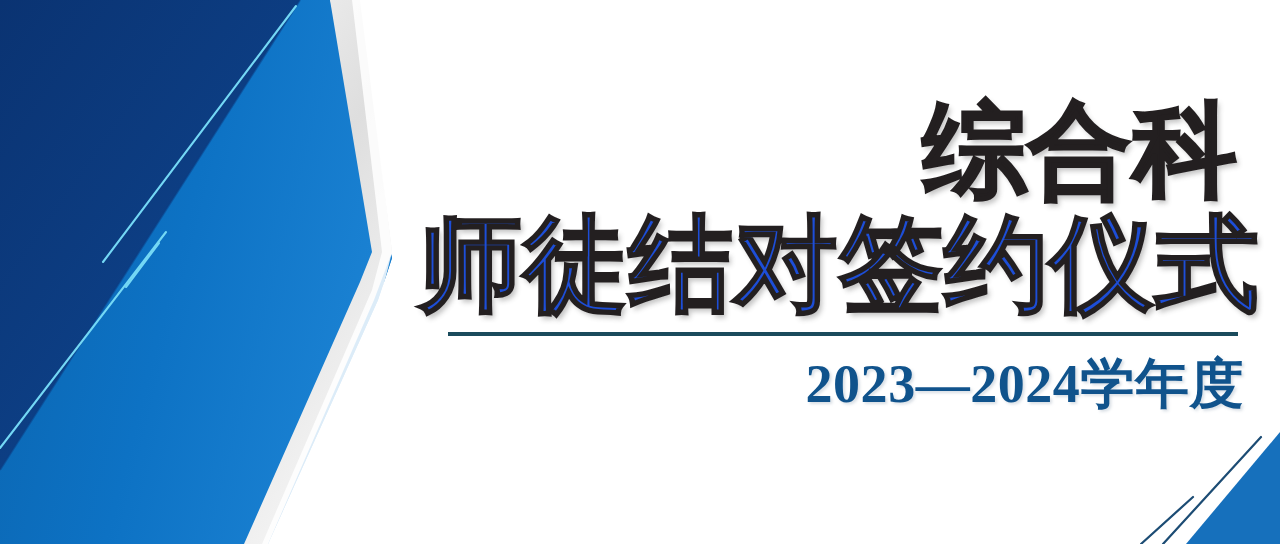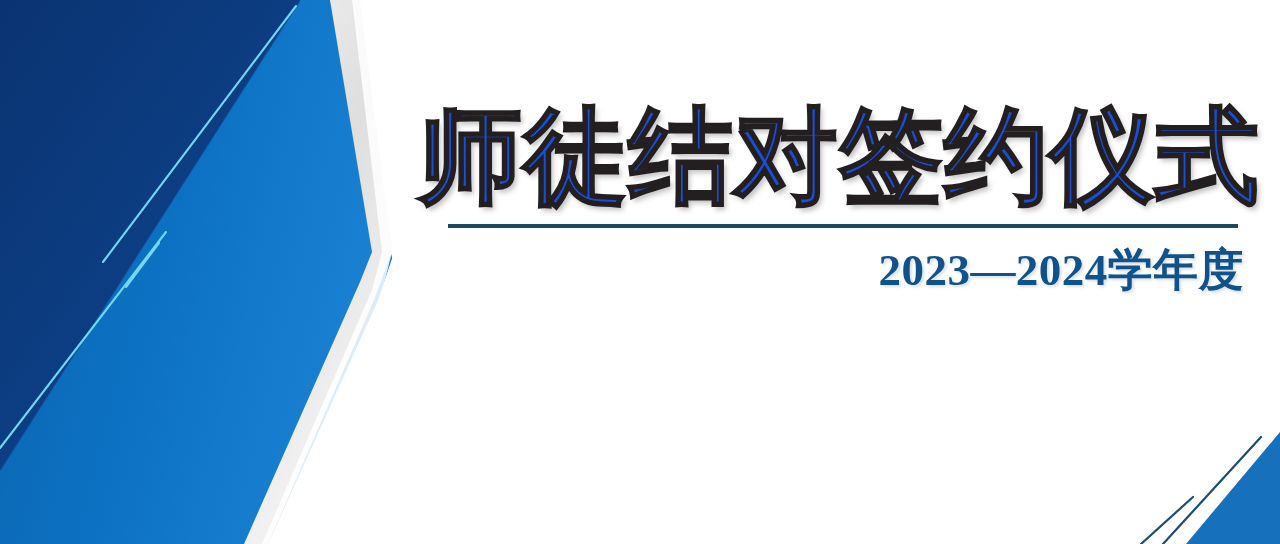--- a/index.html
+++ b/index.html
@@ -61,21 +61,21 @@
     height: 4px;
     background: #194а5b;
     background: #1a4b5c;
     margin: 14px 0 0 68px;
     width: 790px;
   }
 
   #subtitle {
     margin-top: 12px;
     font-family: "Liberation Serif", "DejaVu Serif", serif;
-    font-size: 45px;
+    font-size: 54px;
     font-weight: 700;
     color: #10538c;
     letter-spacing: 0.01em;
     white-space: nowrap;
     text-shadow: 2px 2px 3px rgba(120,140,160,0.28);
     padding-right: 16px;
   }
 </style>
 </head>
 <body>
@@ -121,20 +121,21 @@
     <line x1="159" y1="243" x2="126" y2="287" stroke="#74d8f5" stroke-width="2.1" stroke-linecap="round"></line>
 
     <polygon points="1280,432 1280,544 1186,544" fill="#1670bc"></polygon>
 
     <line x1="1261" y1="437" x2="1163" y2="544" stroke="#1c4c74" stroke-width="2.2" stroke-linecap="round"></line>
     <line x1="1193" y1="497" x2="1141" y2="544" stroke="#1c4c74" stroke-width="2.2" stroke-linecap="round"></line>
   </svg>
 
   <div id="title-block">
 
+    <div class="title-line" id="title-line-1" style="color: rgb(35, 31, 32); -webkit-text-stroke: 2.2px rgb(35, 31, 32);">综合科</div>
 
     <div class="title-line" id="title-line-2" style="color: #1d4ed8; -webkit-text-stroke: 2.2px rgb(35, 31, 32);">师徒结对签约仪式</div>
 
     <div id="title-rule" style="background: rgb(26, 75, 92);"></div>
 
     <div id="subtitle" style="color: rgb(16, 83, 140);">2023—2024学年度</div>
   </div>
 
 </div>
 

